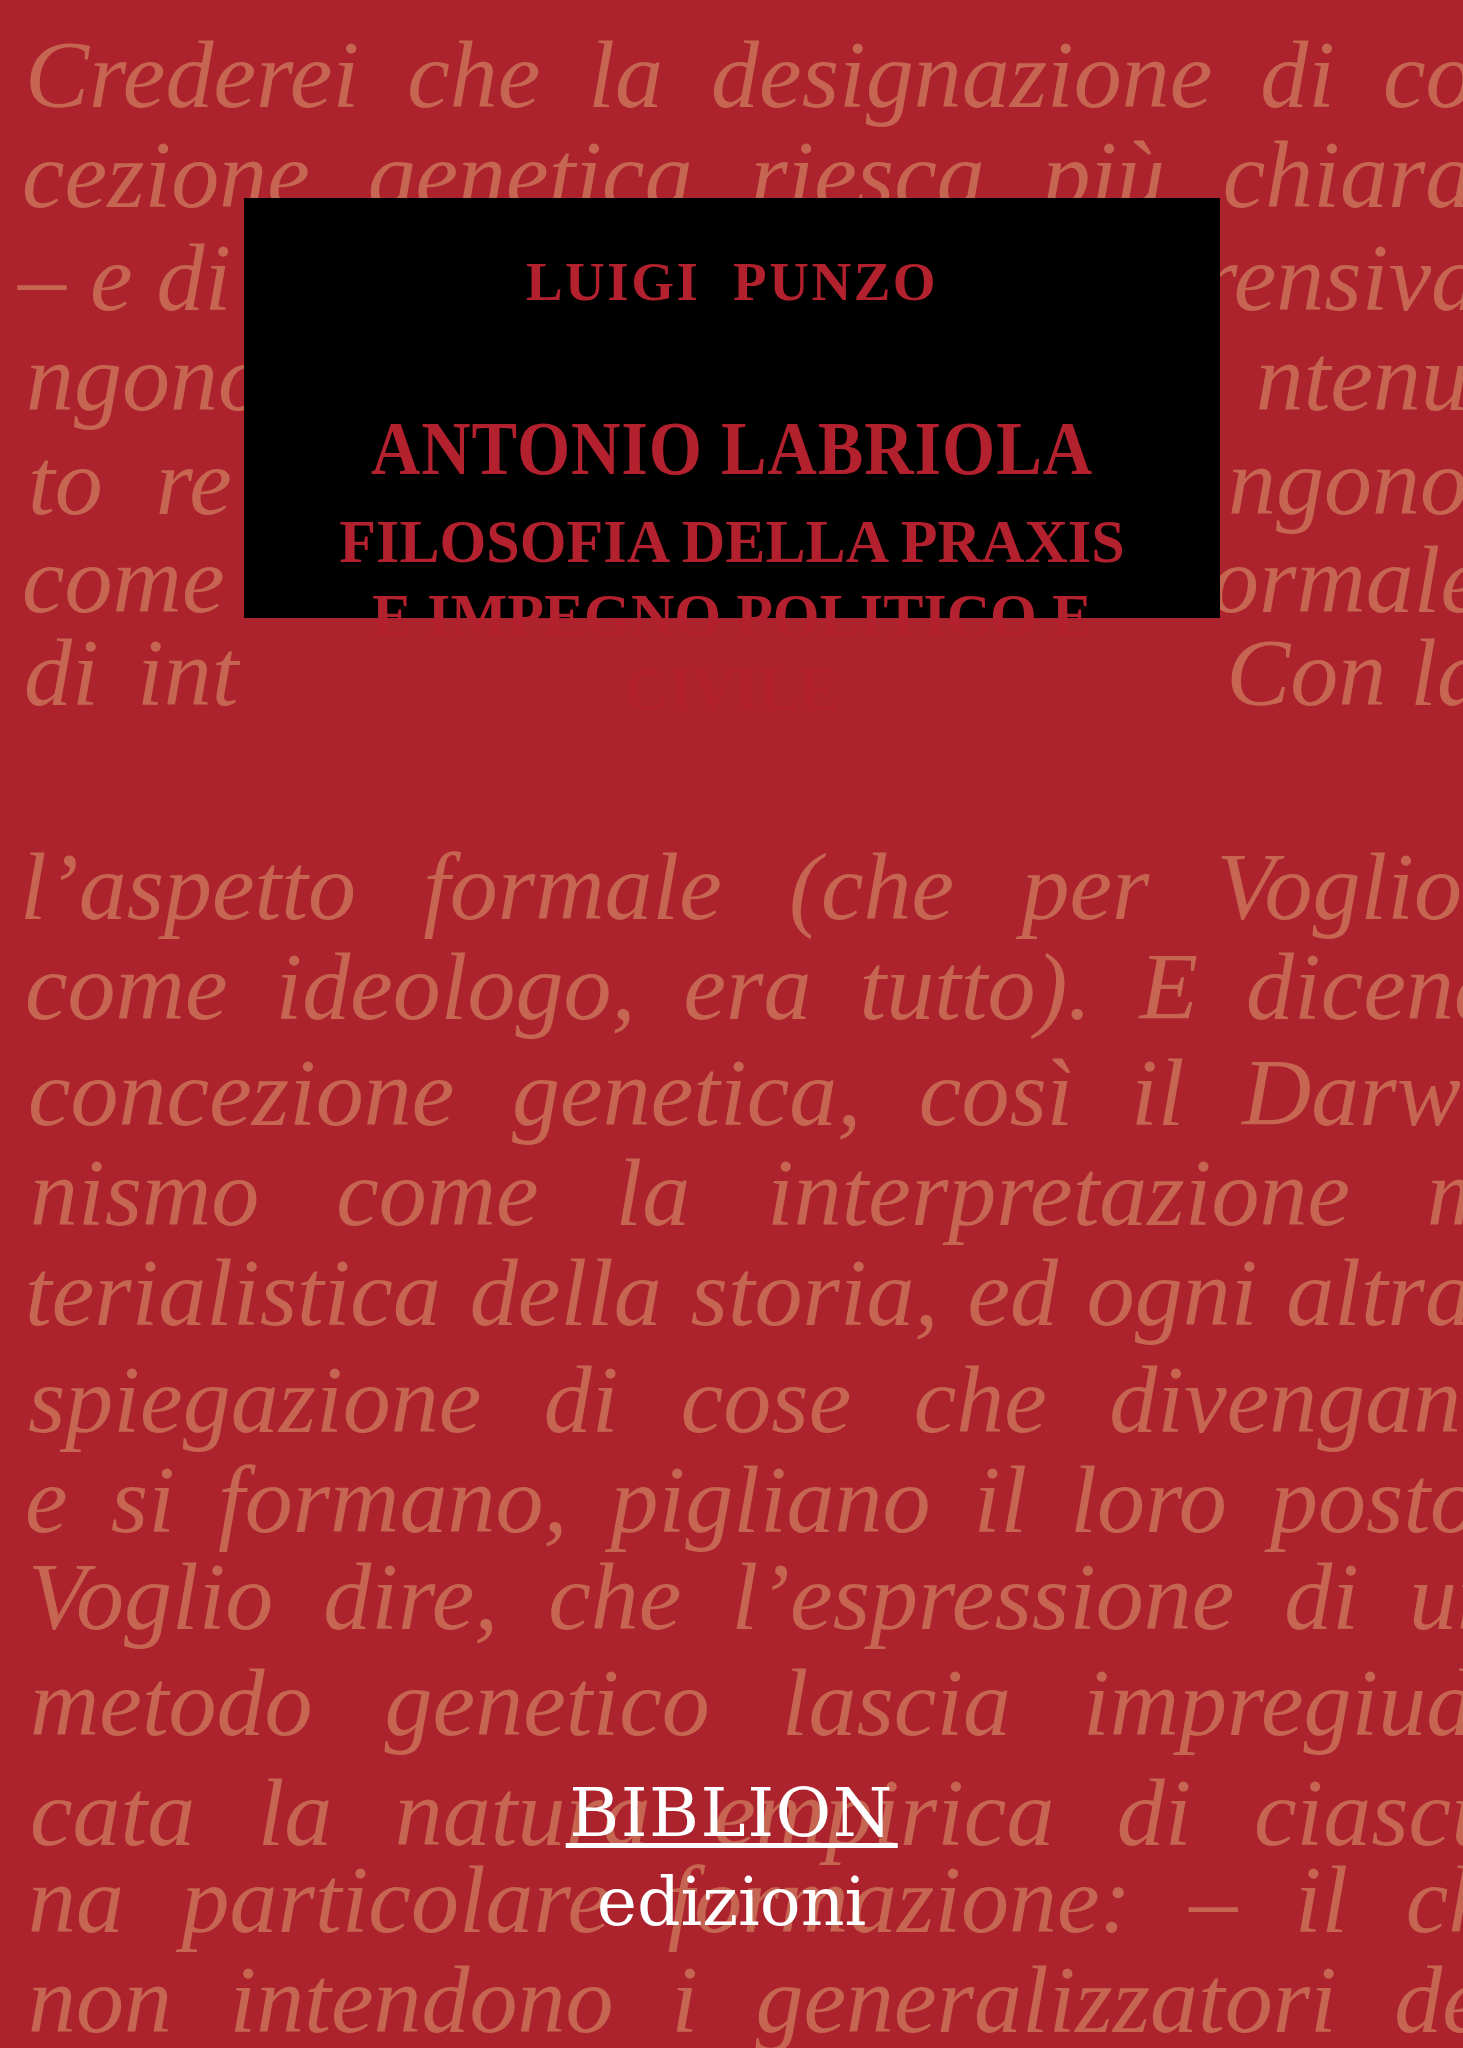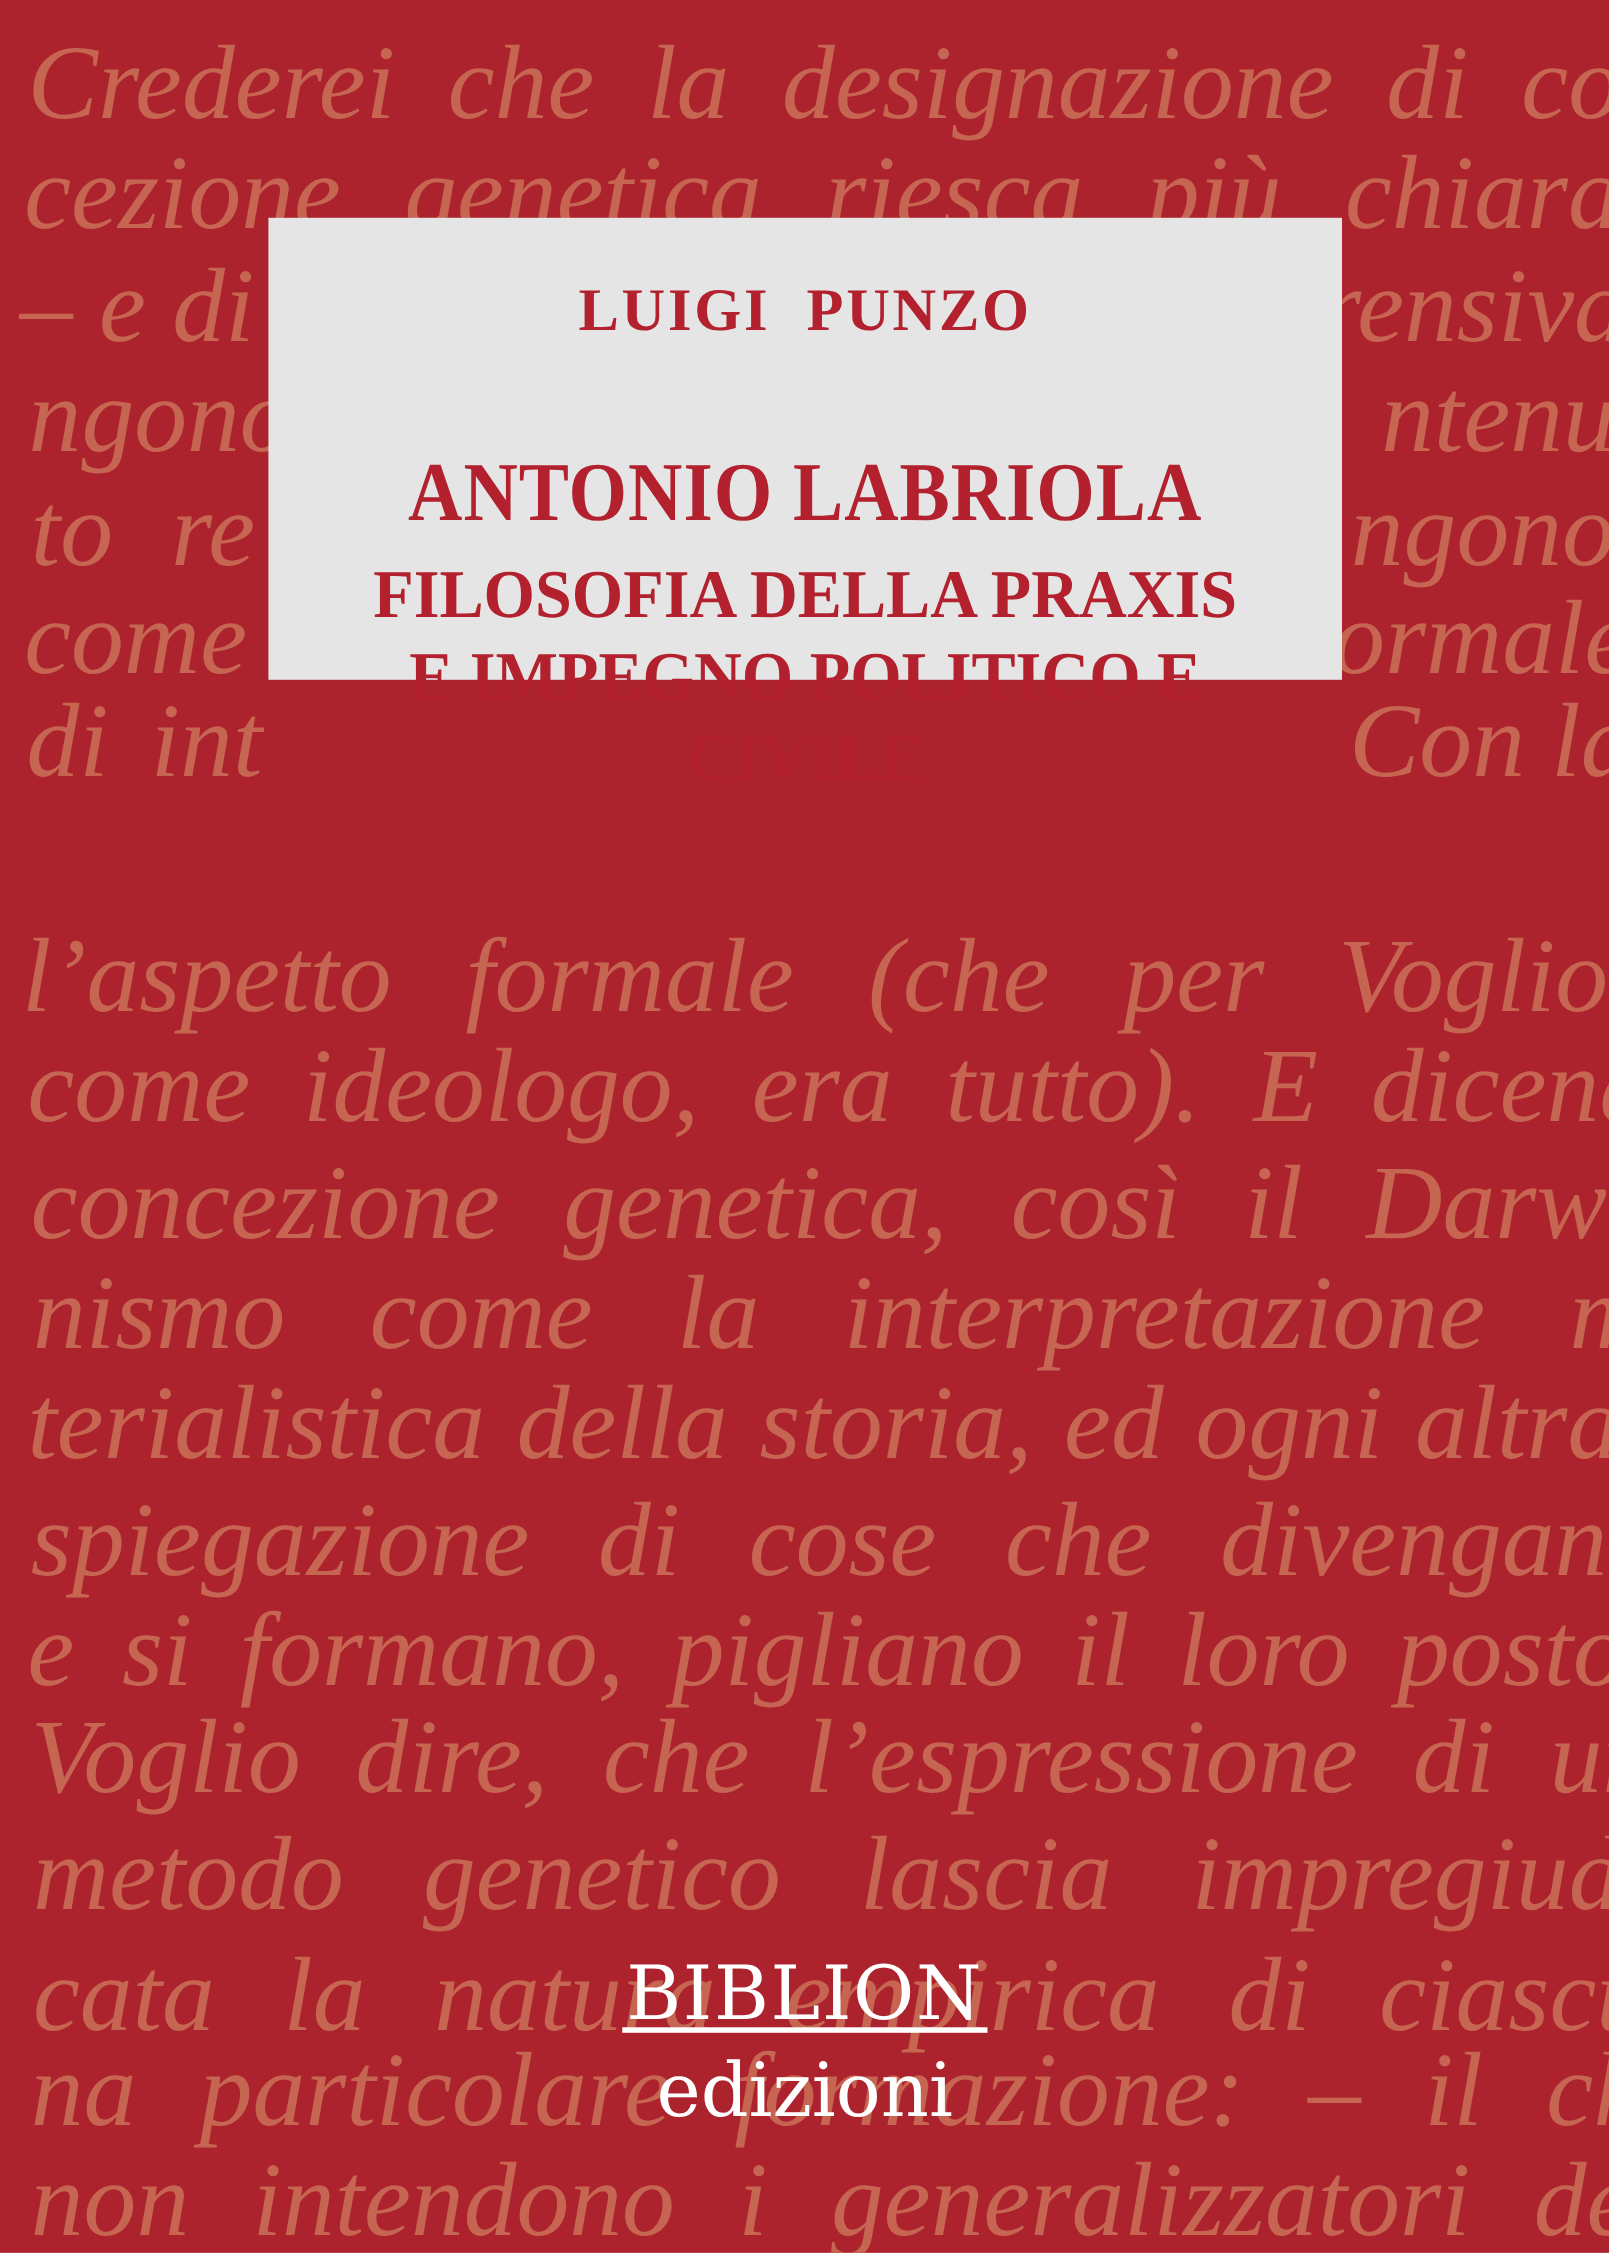--- a/index.html
+++ b/index.html
@@ -23,21 +23,21 @@
     z-index:1;
   }
   .bg-line .whole{position:absolute;top:0;white-space:nowrap;}
   .bg-line .frag-left{position:absolute;top:0;white-space:nowrap;}
   .bg-line .frag-right{position:absolute;top:0;white-space:nowrap;}
   
   .panel{
     position:absolute;
     left:244px;top:198px;
     width:976px;height:420px;
-    background:#e5e5e5;
+    background:#000000;
     z-index:2;
   }
   .panel .author{
     position:absolute;top:56px;left:0;right:0;
     text-align:center;
     font-size:55px;line-height:55px;
     font-weight:bold;
     letter-spacing:2.5px;word-spacing:0.3em;
     color:#B2212D;
   }

